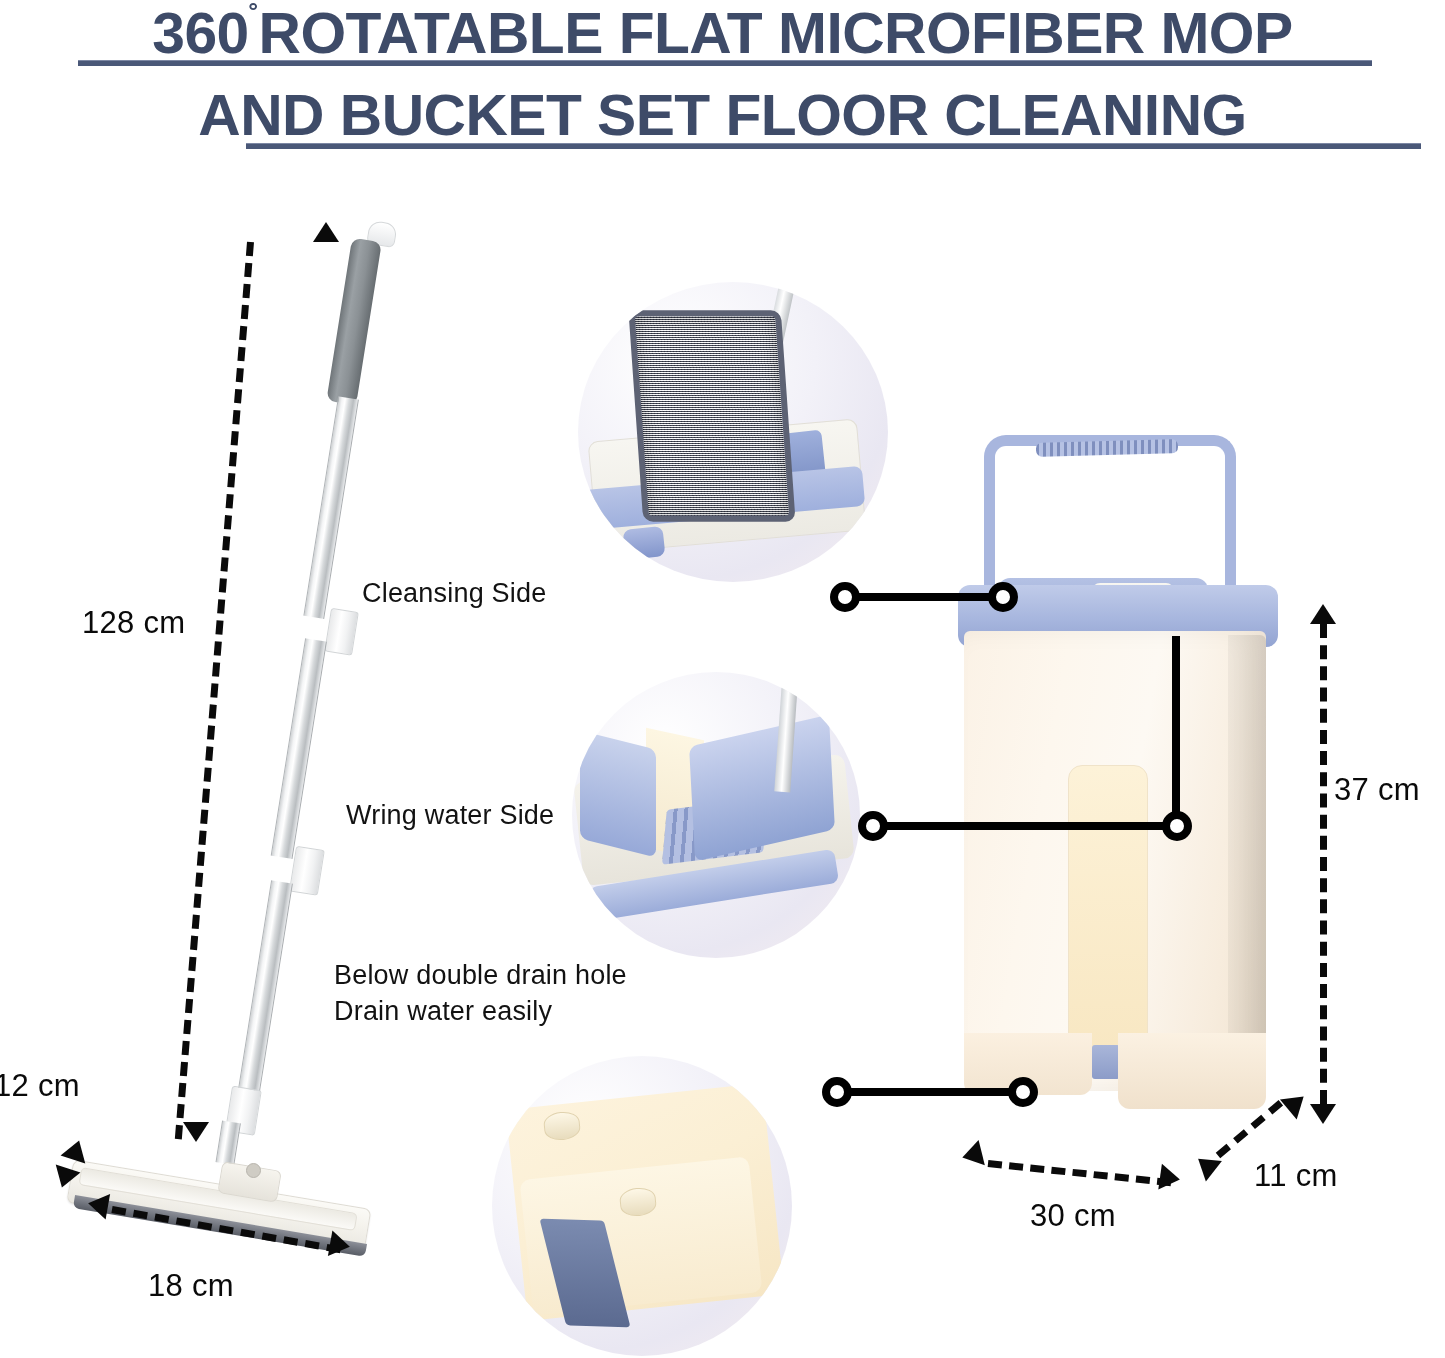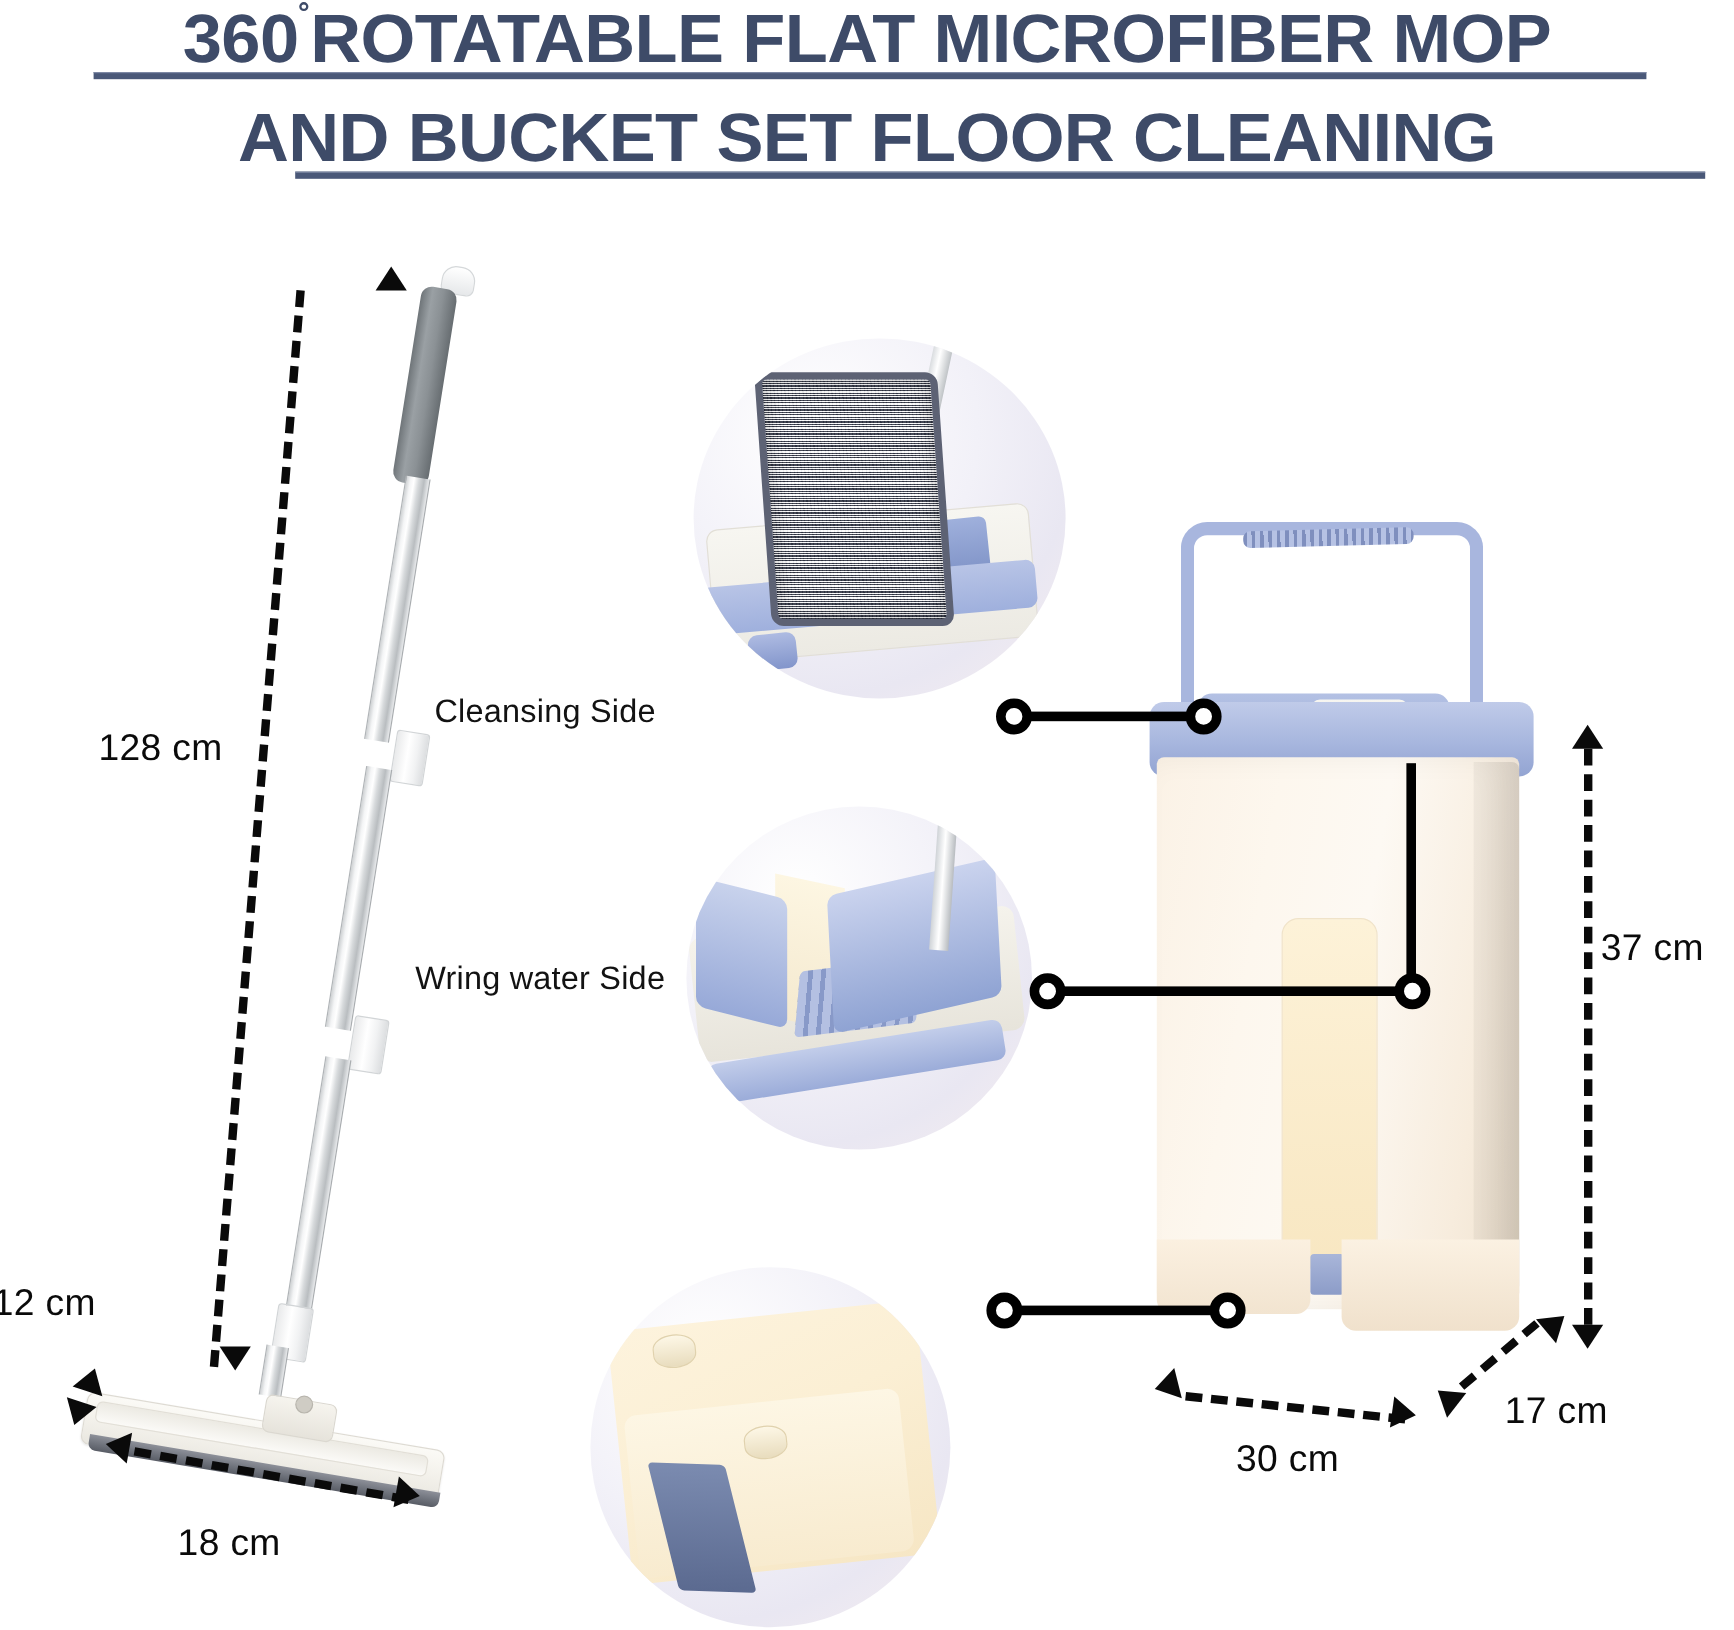--- a/index.html
+++ b/index.html
@@ -377,20 +377,22 @@
 
   <div class="photo" style="left:492px;top:1056px;width:300px;height:300px;">
     <div class="inner">
       <div class="p3-body"></div>
       <div class="p3-face"></div>
       <div class="p3-tab"></div>
       <div class="p3-plug a"></div>
       <div class="p3-plug b"></div>
     </div>
   </div>
+  <div class="lbl multi" style="left:334px;top:958px;">Below double drain hole
+Drain water easily</div>
 
   <div class="bucket">
     <div class="bk-handle"></div>
     <div class="bk-handle-grip"></div>
     <div class="bk-lidtop"></div>
     <div class="bk-lidwhite"></div>
     <div class="bk-lidslots"></div>
     <div class="bk-rim"></div>
     <div class="bk-body"></div>
     <div class="bk-sidestrip"></div>
@@ -431,15 +433,15 @@
     <div class="dline-h" style="left:988px;top:1160px;width:184px;transform:rotate(6deg);transform-origin:left center;"></div>
     <div class="ahead right" style="position:absolute;left:1160px;top:1165px;transform:rotate(8deg);"></div>
   </div>
   <div class="dim" style="left:1030px;top:1198px;">30 cm</div>
 
   <div>
     <div class="ahead left" style="position:absolute;left:1196px;top:1152px;transform:rotate(38deg);"></div>
     <div class="dline-h" style="left:1218px;top:1152px;width:82px;transform:rotate(-40deg);transform-origin:left center;"></div>
     <div class="ahead right" style="position:absolute;left:1286px;top:1090px;transform:rotate(-40deg);"></div>
   </div>
-  <div class="dim" style="left:1254px;top:1158px;">17 cm</div>
+  <div class="dim" style="left:1254px;top:1158px;">11 cm</div>
 
 </div>
 
 </body></html>

